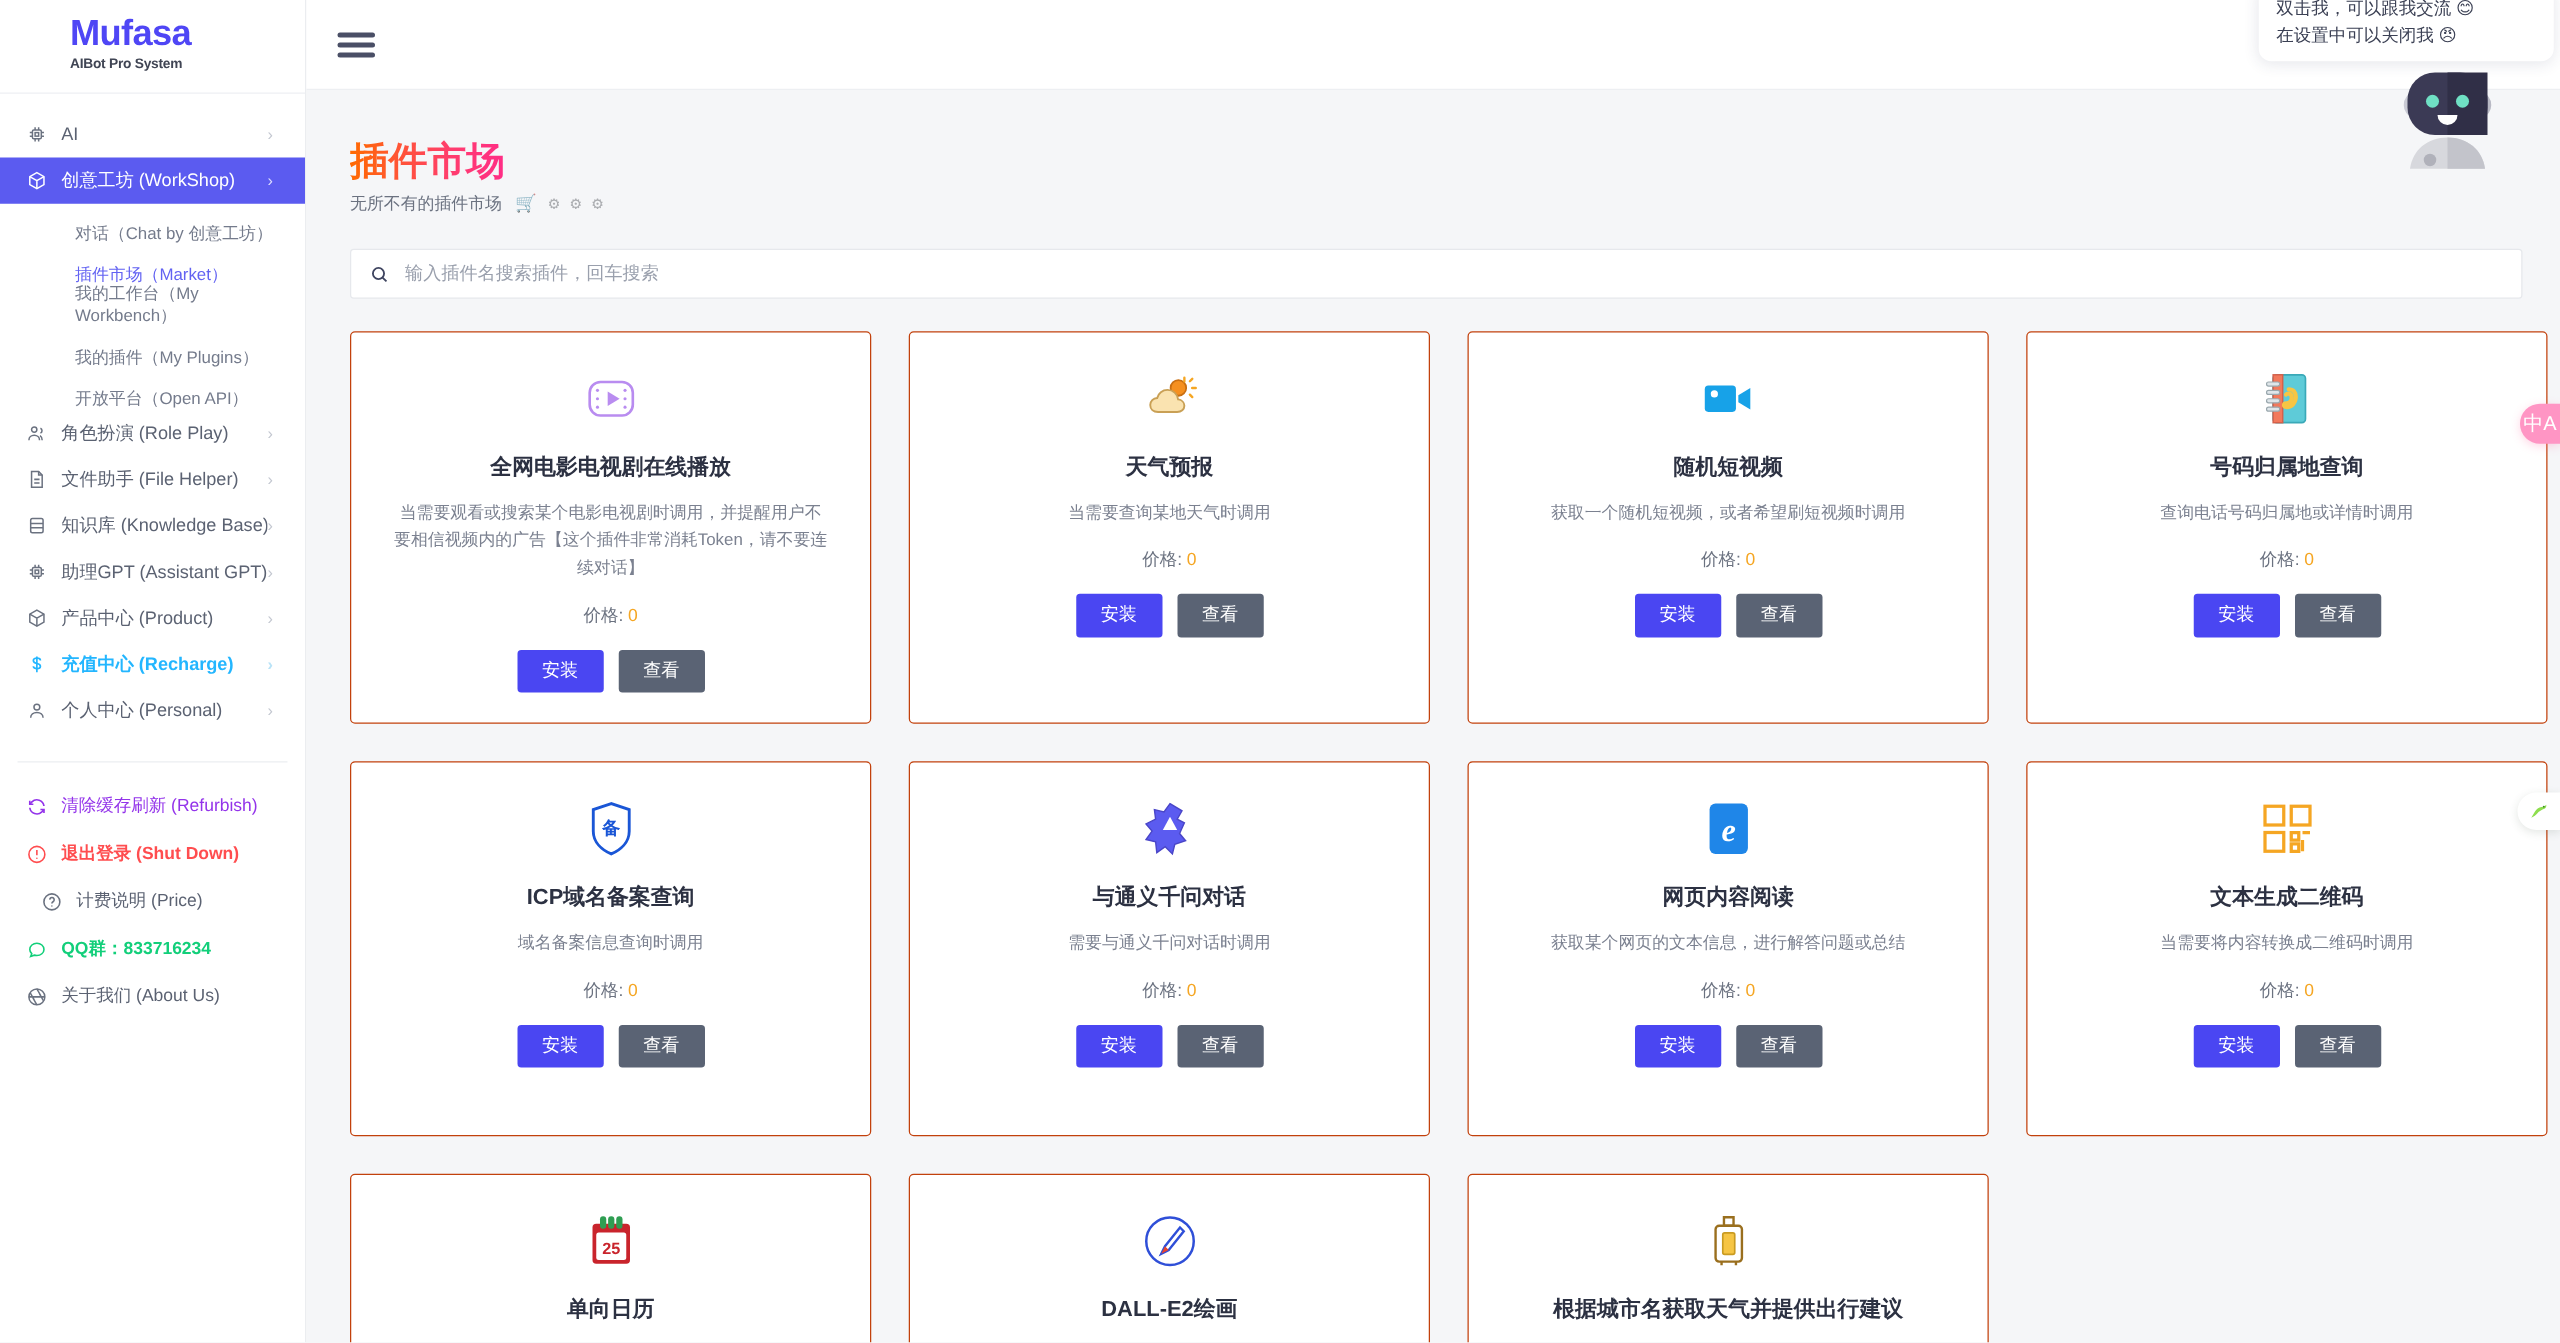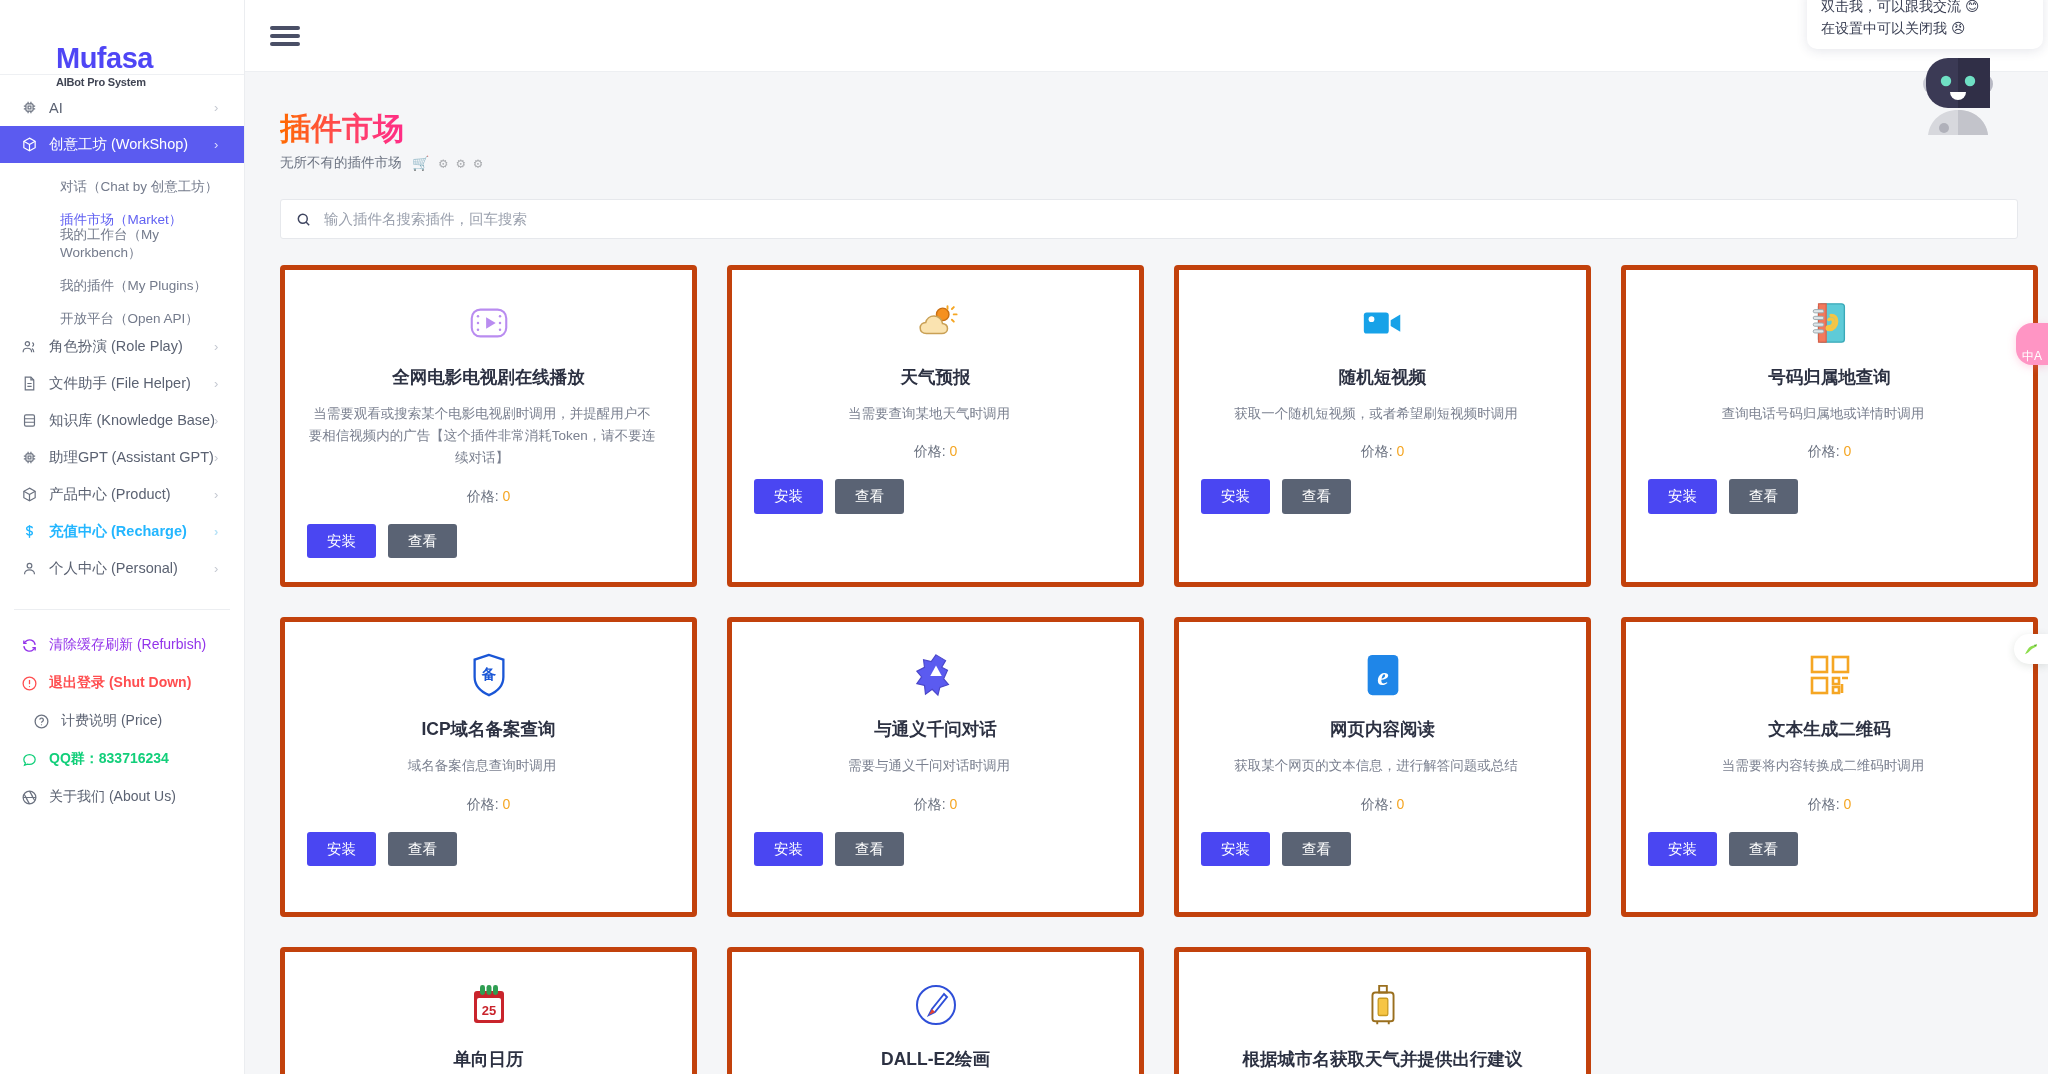--- a/index.html
+++ b/index.html
@@ -20,21 +20,21 @@
     position: relative;
     overflow: hidden;
   }
   .brand-box {
     height: 75px;
     border-bottom: 1px solid #eef0f3;
     padding: 10px 0 0 56px;
   }
   .brand-name {
     font-size: 29px; font-weight: 700; color: #4f46f5;
-    letter-spacing: -0.5px; line-height: 34px; margin-top: 31px;
+    letter-spacing: -0.5px; line-height: 34px;
   }
   .brand-sub {
     font-size: 11px; font-weight: 700; color: #404554;
     letter-spacing: -0.2px; margin-top: 1px;
   }
 
   .nav { padding-top: 14px; }
   .nav-item {
     display: flex; align-items: center;
     height: 37px; padding: 0 18px 0 18px;
@@ -132,26 +132,26 @@
   
   .grid {
     margin-top: 26px;
     display: grid;
     grid-template-columns: repeat(4, 417px);
     gap: 30px 30px;
     width: 1738px;
   }
   .card {
     background: #ffffff;
-    border: 5px solid #c2410c;
+    border: 1px solid #c2410c;
     border-radius: 4px;
     padding: 26px 22px 24px 22px;
     text-align: center;
     min-height: 300px;
-    display: flex; flex-direction: column; 
+    display: flex; flex-direction: column; align-items: center;
   }
   .card-icon {
     height: 54px; display: flex; align-items: center; justify-content: center;
     margin-bottom: 16px;
   }
   .card-icon svg { display: block; }
   .card-title {
     font-size: 17.5px; font-weight: 700; color: #2c3142;
     margin-bottom: 14px; line-height: 1.3;
   }
@@ -187,24 +187,24 @@
   .bubble-top { right: -5px; top: -14px; width: 236px; }
   .bubble-bottom { right: 210px; top: 45px; width: 228px; }
   .bot-avatar {
     position: absolute; right: 30px; top: 48px;
     width: 100px; height: 95px; pointer-events: auto; cursor: pointer;
   }
 
   .side-tab-lang {
     position: absolute; right: 0; top: 323px;
     background: #ff95c4; color: #fff;
-    width: 32px; height: 42px;
+    width: 32px; height: 32px;
     border-radius: 16px 0 0 16px;
-    display: flex; align-items: flex-end; justify-content: center;
-    font-size: 12px; cursor: pointer;
+    display: flex; align-items: center; justify-content: center;
+    font-size: 16px; cursor: pointer;
     box-shadow: 0 2px 8px rgba(255,120,170,.3);
   }
   .side-tab-bird {
     position: absolute; right: 0; top: 634px;
     background: #ffffff; width: 34px; height: 30px;
     border-radius: 16px 0 0 16px;
     display: flex; align-items: center; justify-content: center;
     box-shadow: 0 2px 8px rgba(60,80,60,.14);
     cursor: pointer; overflow: hidden;
   }

